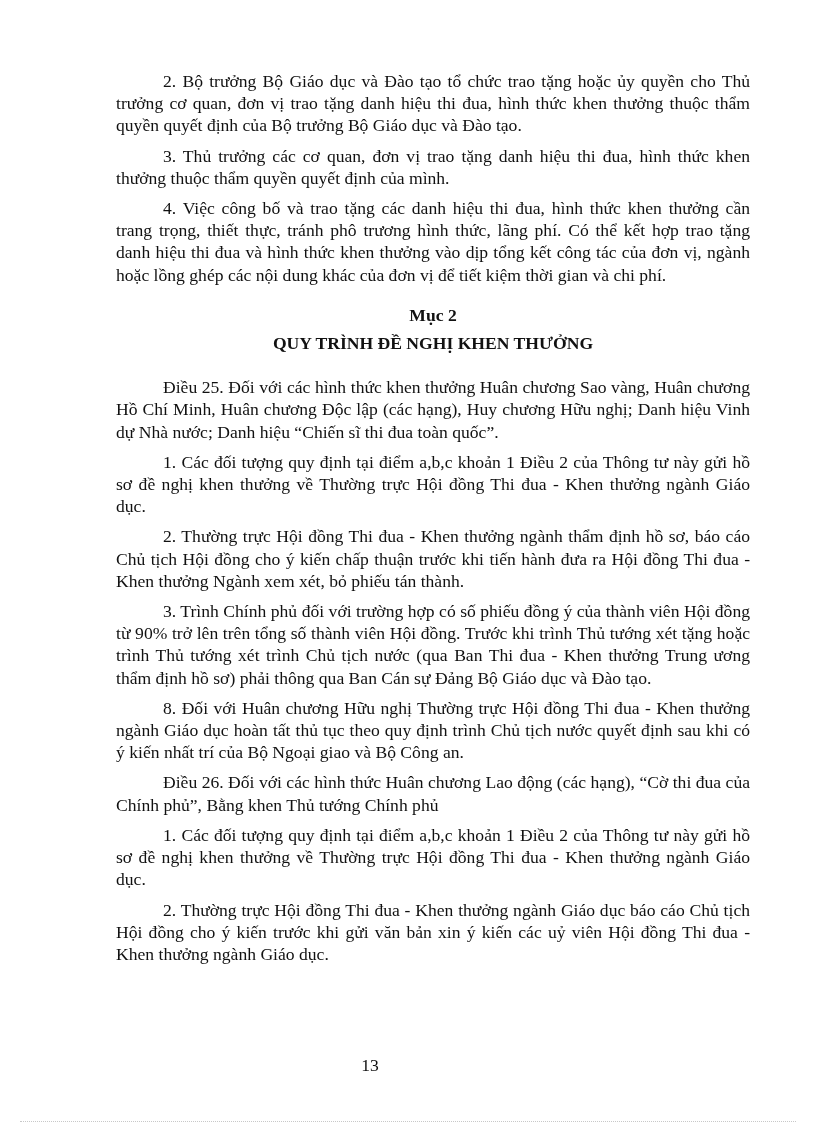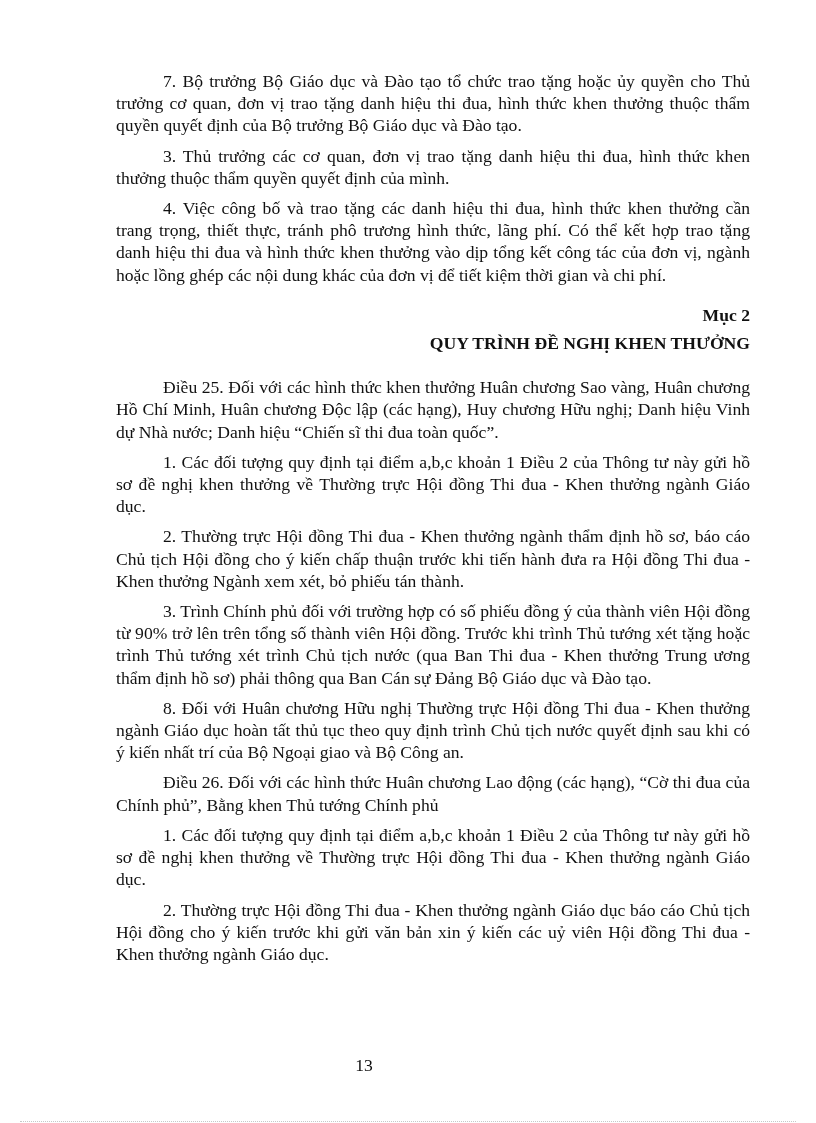--- a/index.html
+++ b/index.html
@@ -25,57 +25,57 @@
       margin: 0 0 8px 0;
       font-size: 17.6px;
       line-height: 22.2px;
       text-align: justify;
       text-indent: 47px;
     }
     .para.bold {
       font-weight: normal;
     }
     .heading {
-      text-align: right;
+      text-align: center;
       font-weight: bold;
       font-size: 17.6px;
       line-height: 22.2px;
       margin: 0;
     }
     .heading-block {
       margin-top: 18px;
       margin-bottom: 22px;
     }
     .heading-block .heading + .heading {
       margin-top: 6px;
     }
     .page-number {
       position: absolute;
-      left: 8px;
+      left: 14px;
       width: 712px;
       top: 1054px;
       text-align: center;
       font-size: 17.6px;
       line-height: 22px;
     }
     .page-break-line {
       position: absolute;
       left: 20px;
       right: 20px;
       top: 1121px;
       height: 0;
       border-top: 1px dotted #c8c8c8;
     }
   </style>
 </head>
 <body>
 
 <div class="page">
 
-  <p class="para">7. Bộ trưởng Bộ Giáo dục và Đào tạo tổ chức trao tặng hoặc ủy quyền cho Thủ trưởng cơ quan, đơn vị trao tặng danh hiệu thi đua, hình thức khen thưởng thuộc thẩm quyền quyết định của Bộ trưởng Bộ Giáo dục và Đào tạo.</p>
+  <p class="para">2. Bộ trưởng Bộ Giáo dục và Đào tạo tổ chức trao tặng hoặc ủy quyền cho Thủ trưởng cơ quan, đơn vị trao tặng danh hiệu thi đua, hình thức khen thưởng thuộc thẩm quyền quyết định của Bộ trưởng Bộ Giáo dục và Đào tạo.</p>
   <p class="para">3. Thủ trưởng các cơ quan, đơn vị trao tặng danh hiệu thi đua, hình thức khen thưởng thuộc thẩm quyền quyết định của mình.</p>
   <p class="para">4. Việc công bố và trao tặng các danh hiệu thi đua, hình thức khen thưởng cần trang trọng, thiết thực, tránh phô trương hình thức, lãng phí. Có thể kết hợp trao tặng danh hiệu thi đua và hình thức khen thưởng vào dịp tổng kết công tác của đơn vị, ngành hoặc lồng ghép các nội dung khác của đơn vị để tiết kiệm thời gian và chi phí.</p>
 
   <div class="heading-block">
     <p class="heading">Mục 2</p>
     <p class="heading">QUY TRÌNH ĐỀ NGHỊ KHEN THƯỞNG</p>
   </div>
 
   <div>
     <p class="para bold">Điều 25. Đối với các hình thức khen thưởng Huân chương Sao vàng, Huân chương Hồ Chí Minh, Huân chương Độc lập (các hạng), Huy chương Hữu nghị; Danh hiệu Vinh dự Nhà nước; Danh hiệu “Chiến sĩ thi đua toàn quốc”.</p>

